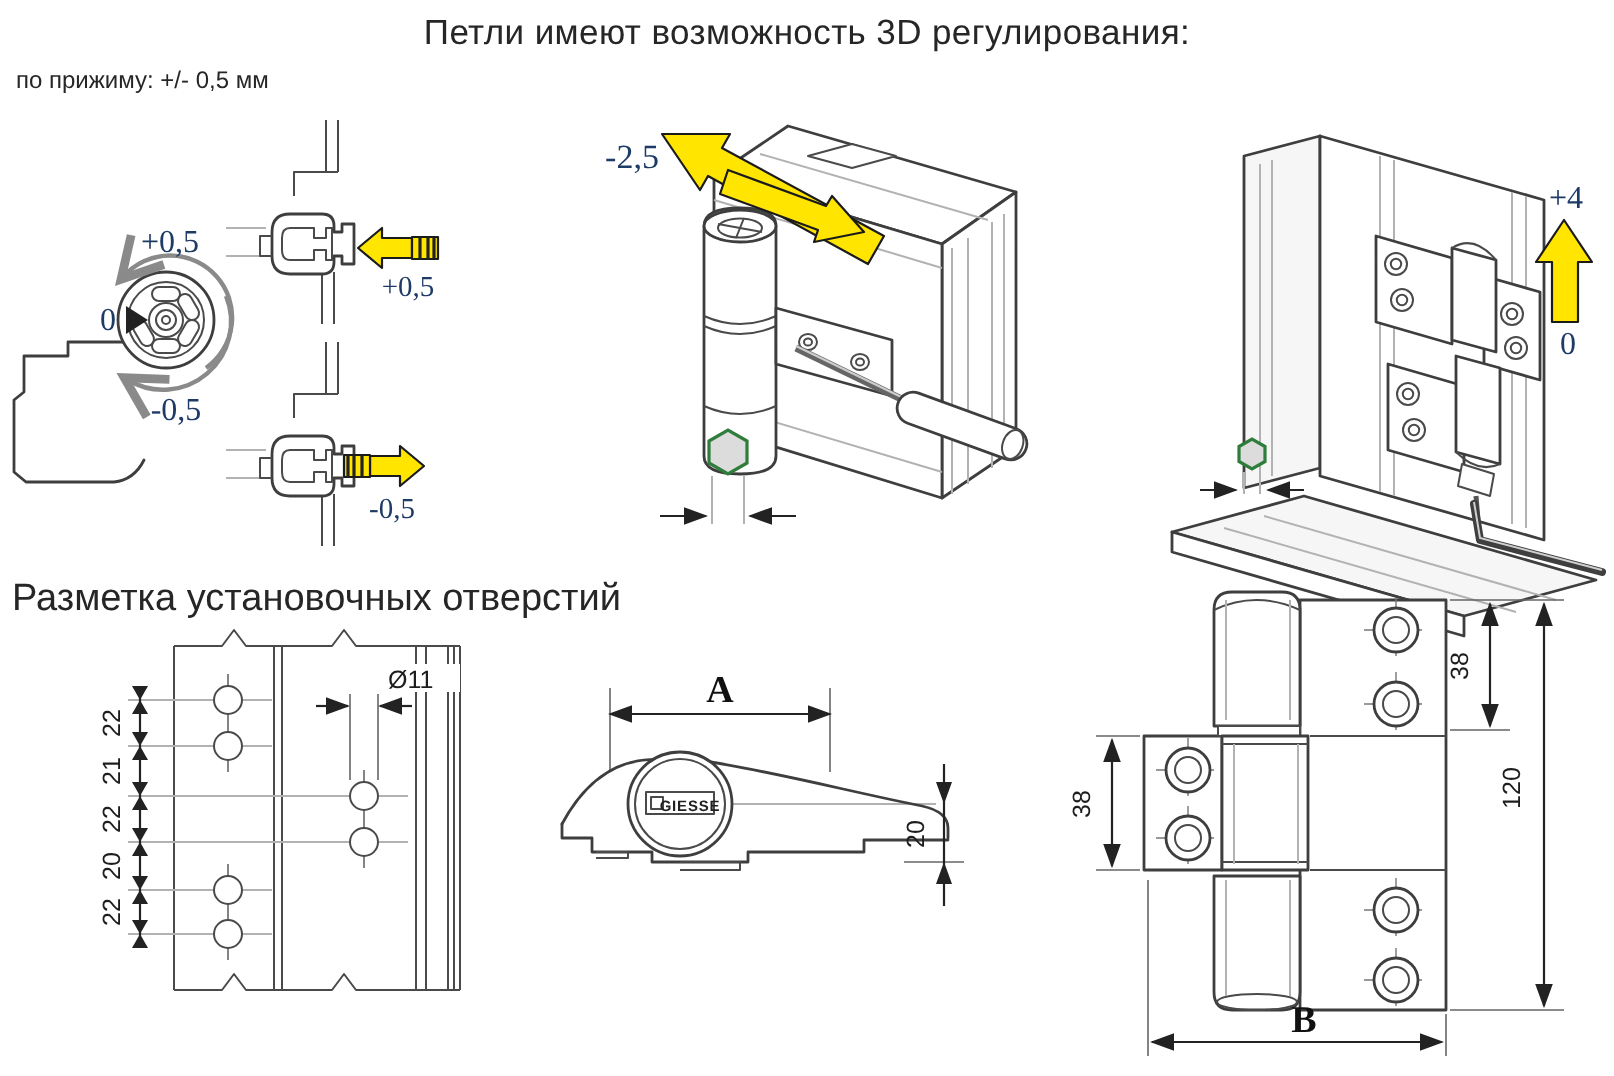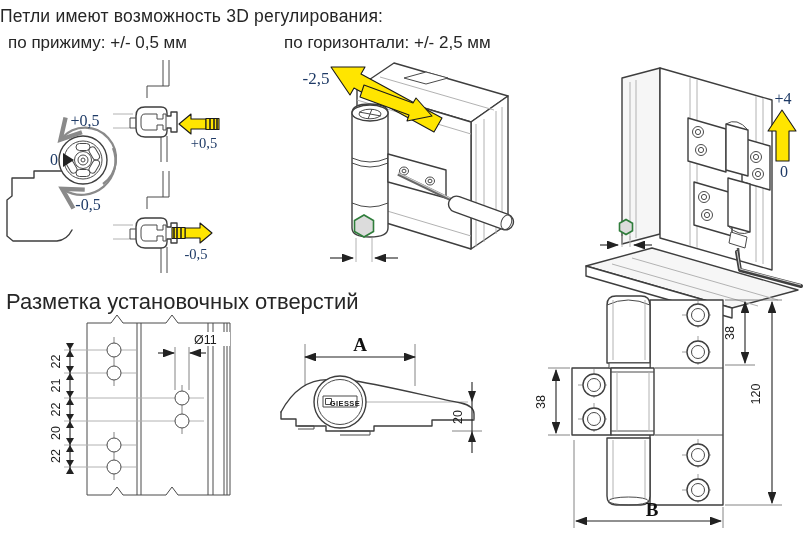--- a/index.html
+++ b/index.html
@@ -1,20 +1,20 @@
 <!DOCTYPE html>
 <html><head>
 <meta charset="utf-8">
 <style>
   html,body{margin:0;padding:0;background:#fff;}
   .stage{position:relative;width:807px;height:538px;background:#fff;
          font-family:"Liberation Sans",sans-serif;overflow:hidden;}
   .h{position:absolute;color:#262626;white-space:nowrap;}
-  .title{font-size:17.5px;left:0;right:0;top:6px;letter-spacing:.2px;}
-  .h1{font-size:17px;}
+  .title{font-size:17.5px;left:0;right:0;top:6px;text-align:center;letter-spacing:.2px;}
+  .h1{font-size:12px;}
   .diag-svg{position:absolute;left:0;top:0;}
   .pl{fill:none;stroke:#3e3e3e;stroke-width:1.4;stroke-linejoin:round;stroke-linecap:round;}
   .pl2{fill:none;stroke:#4a4a4a;stroke-width:1;stroke-linejoin:round;}
   .cl{fill:none;stroke:#b2b2b2;stroke-width:1;}
   .ext{fill:none;stroke:#666;stroke-width:.8;}
   .dim{fill:none;stroke:#222;stroke-width:1.1;}
   .curve{fill:none;stroke:#8a8a8a;stroke-width:2.2;}
   .dt{font-family:"Liberation Sans",sans-serif;font-size:12.5px;fill:#1d1d1d;}
   .big{font-family:"Liberation Serif",serif;font-size:19px;font-weight:bold;fill:#111;}
   .adj{font-family:"Liberation Serif",serif;font-size:16px;}
@@ -25,22 +25,21 @@
   .hex{fill:#dcdcdc;stroke-width:1.6;}
   .tri{fill:#222;stroke:none;}
 </style>
 </head>
 <body>
 
 <div class="stage">
 
   <div class="h title">Петли имеют возможность 3D регулирования:</div>
   <div class="h h1" style="left:8px;top:33px">по прижиму: +/- 0,5 мм</div>
-  <div class="h h1" style="left:284px;top:33px">по горизонтали: +/- 2,5 мм</div>
-  <div class="h h1" style="left:6px;top:289px;font-size:22px">Разметка установочных отверстий</div>
+  <div class="h h1" style="left:6px;top:289px;font-size:19px">Разметка установочных отверстий</div>
 
   <svg class="diag-svg" width="807" height="538" viewBox="0 0 807 538">
     <defs>
       <marker id="da" orient="auto-start-reverse" markerWidth="11" markerHeight="8" refX="10" refY="4">
         <path d="M0,0 L11,4 L0,8 Z" fill="#222"></path>
       </marker>
       <marker id="ca" orient="auto-start-reverse" markerWidth="12" markerHeight="12" refX="9" refY="6">
         <path d="M1,1 L10,6 L1,11" fill="none" stroke="#8a8a8a" stroke-width="2"></path>
       </marker>
       <g id="clip">

